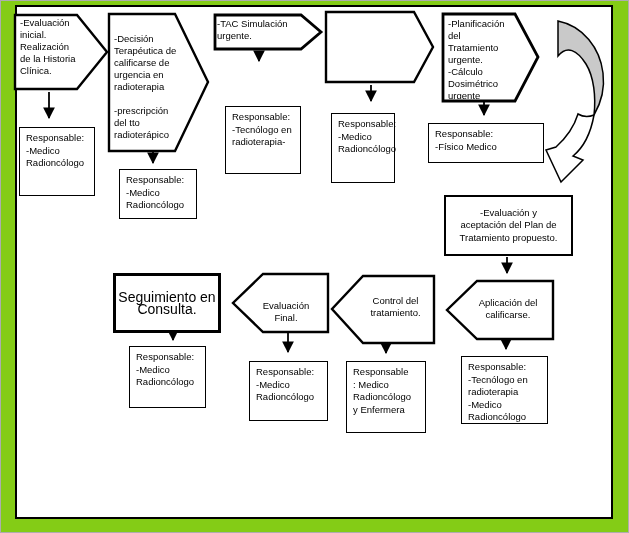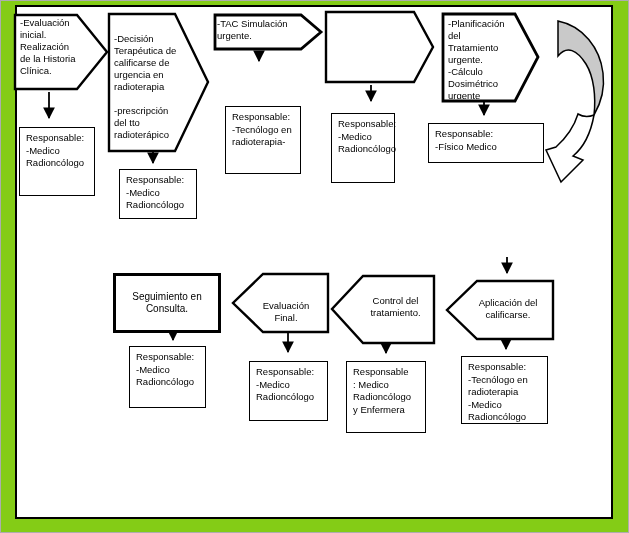--- a/index.html
+++ b/index.html
@@ -22,21 +22,21 @@
   .box {
     position:absolute; background:#fff; border:1.5px solid #000;
     box-sizing:border-box; font-size:9.5px; line-height:12.5px;
     padding:4px 1px 0 6px; white-space:pre-line;
   }
   .box.centerbox {
     display:flex; align-items:center; justify-content:center;
     text-align:center; padding:0; font-size:9.5px; line-height:12.5px;
   }
   .box.b-ea { border-width:2.5px; }
-  .box.b-sg { border-width:3px; font-size:10px; }
+  .box.b-sg { border-width:3px; font-size:14px; }
   .box span { white-space:pre-line; }
 </style>
 </head>
 <body>
 
 <div class="stage">
 
   <div class="frame"></div>
 
   <svg class="layer" width="629" height="533">
@@ -95,20 +95,25 @@
 Dosimétrico
 urgente</div>
 
   <div class="txt center" style="left:464px; top:296px; width:86px;">Aplicación del
 calificarse.</div>
   <div class="txt center" style="left:352px; top:294px; width:85px;">Control del
 tratamiento.</div>
   <div class="txt center" style="left:244px; top:299px; width:82px;">Evaluación
 Final.</div>
 
+  <div class="box b-ea centerbox" style="left:443px; top:194px; width:129px; height:61px;">
+    <span>-Evaluación y
+aceptación del Plan de
+Tratamiento propuesto.</span>
+  </div>
   <div class="box b-sg centerbox" style="left:112px; top:272px; width:108px; height:60px;">
     <span>Seguimiento en
 Consulta.</span>
   </div>
 
   <div class="box" style="left:18px;  top:126px; width:76px;  height:69px;">Responsable:
 -Medico
 Radioncólogo</div>
   <div class="box" style="left:118px; top:168px; width:78px;  height:50px;">Responsable:
 -Medico

